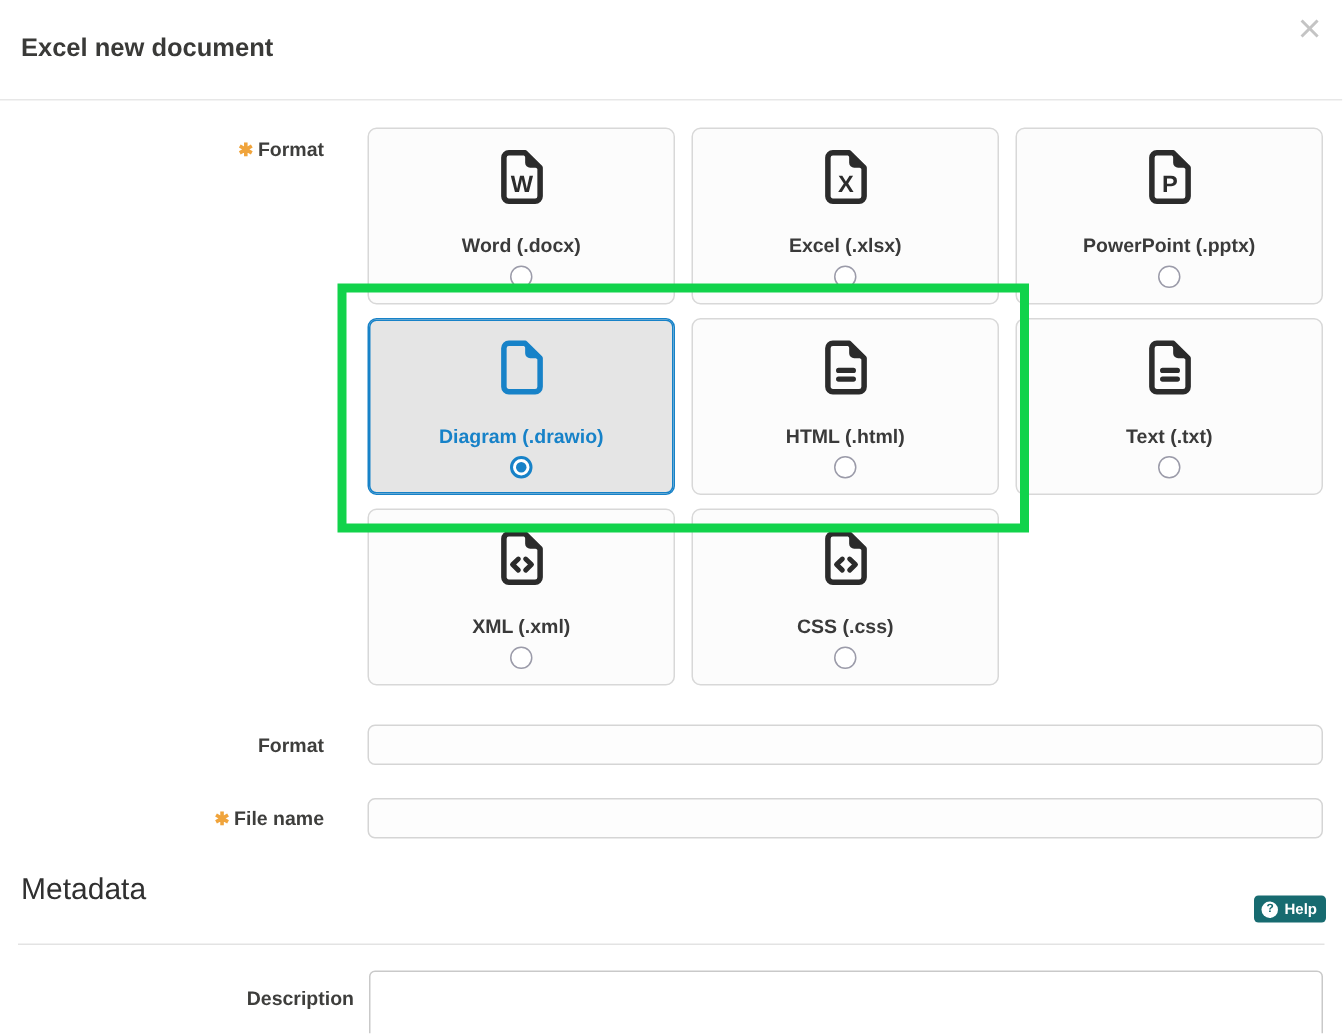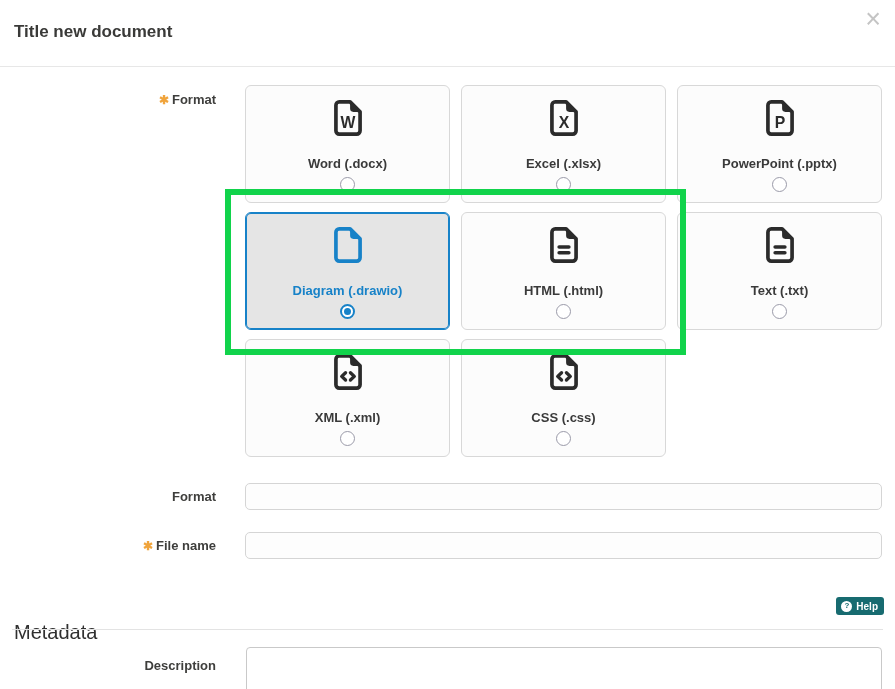--- a/index.html
+++ b/index.html
@@ -25,38 +25,38 @@
   .radio{margin-top:5px;width:15px;height:15px;box-sizing:border-box;border:1.5px solid #9b9ba9;
     border-radius:50%;background:#fff;position:relative;display:inline-block;}
   .tile.selected{background:#e5e5e5;border-color:#1782c8;box-shadow:inset 0 0 0 1px #1782c8;color:#1782c8;}
   .tile.selected .tile-label{color:#1782c8;}
   .tile.selected .radio{border:2px solid #1782c8;}
   .tile.selected .radio::after{content:"";position:absolute;inset:2px;border-radius:50%;background:#1782c8;}
   
   .text-input{position:absolute;left:245px;width:637px;height:27px;box-sizing:border-box;
     border:1px solid #d5d5d5;border-radius:5px;background:#fdfdfd;font-family:inherit;font-size:13px;padding:0 8px;}
   
-  .metadata-heading{position:absolute;left:14px;top:621px;margin:0;font-size:20px;font-weight:400;color:#303030;}
+  .metadata-heading{position:absolute;left:14px;top:582px;margin:0;font-size:20px;font-weight:400;color:#303030;}
   .help-badge{position:absolute;right:11px;top:597px;background:#176b70;color:#fff;border-radius:3px;
     padding:2px 6px 2px 5px;font-size:10px;font-weight:700;display:flex;align-items:center;gap:4px;height:14px;cursor:pointer;}
   .help-q{width:11px;height:11px;border-radius:50%;background:#fff;color:#176b70;font-size:8px;font-weight:700;
     display:inline-flex;align-items:center;justify-content:center;line-height:1;}
   .metadata-divider{position:absolute;left:12px;right:12px;top:629px;height:1px;background:#e3e3e3;}
   .description-input{position:absolute;left:246px;top:647px;width:636px;height:70px;box-sizing:border-box;
     border:1px solid #c9c9c9;border-radius:4px;background:#fff;resize:none;font-family:inherit;font-size:13px;padding:6px 8px;}
   
   .highlight-annotation{position:absolute;left:225px;top:189px;width:461px;height:166px;box-sizing:border-box;
     border:6px solid #11d34b;pointer-events:none;}
 </style>
 </head>
 <body>
 
 <div class="screen">
 
-  <h1 class="dialog-title">Title new document</h1>
+  <h1 class="dialog-title">Excel new document</h1>
   <button class="close-button">×</button>
   <div class="header-divider"></div>
 
   <div class="field-label" style="top:92px;">
     <span class="req">✱</span><span>Format</span>
   </div>
   <div class="format-grid">
   <div class="tile">
     <svg class="tile-icon" viewBox="0 0 24 24">
           <path d="M13.2 2.8H7A1.9 1.9 0 0 0 5.1 4.7v14.6A1.9 1.9 0 0 0 7 21.2h10a1.9 1.9 0 0 0 1.9-1.9V8.5z" fill="none" stroke="currentColor" stroke-width="2.1" stroke-linejoin="round"></path>
@@ -148,19 +148,19 @@
   </div>
   <input class="text-input" style="top: 532px;" value="">
 
   <h2 class="metadata-heading">Metadata</h2>
   <span class="help-badge">
     <span class="help-q">?</span>
     <span>Help</span>
   </span>
   <div class="metadata-divider"></div>
 
-  <div class="field-label" style="top:658px;">
+  <div class="field-label" style="top:658px;padding-left:20px;">
     <span>Description</span>
   </div>
   <textarea class="description-input" style=""></textarea>
 
   <div class="highlight-annotation"></div>
 </div>
 
 </body></html>

